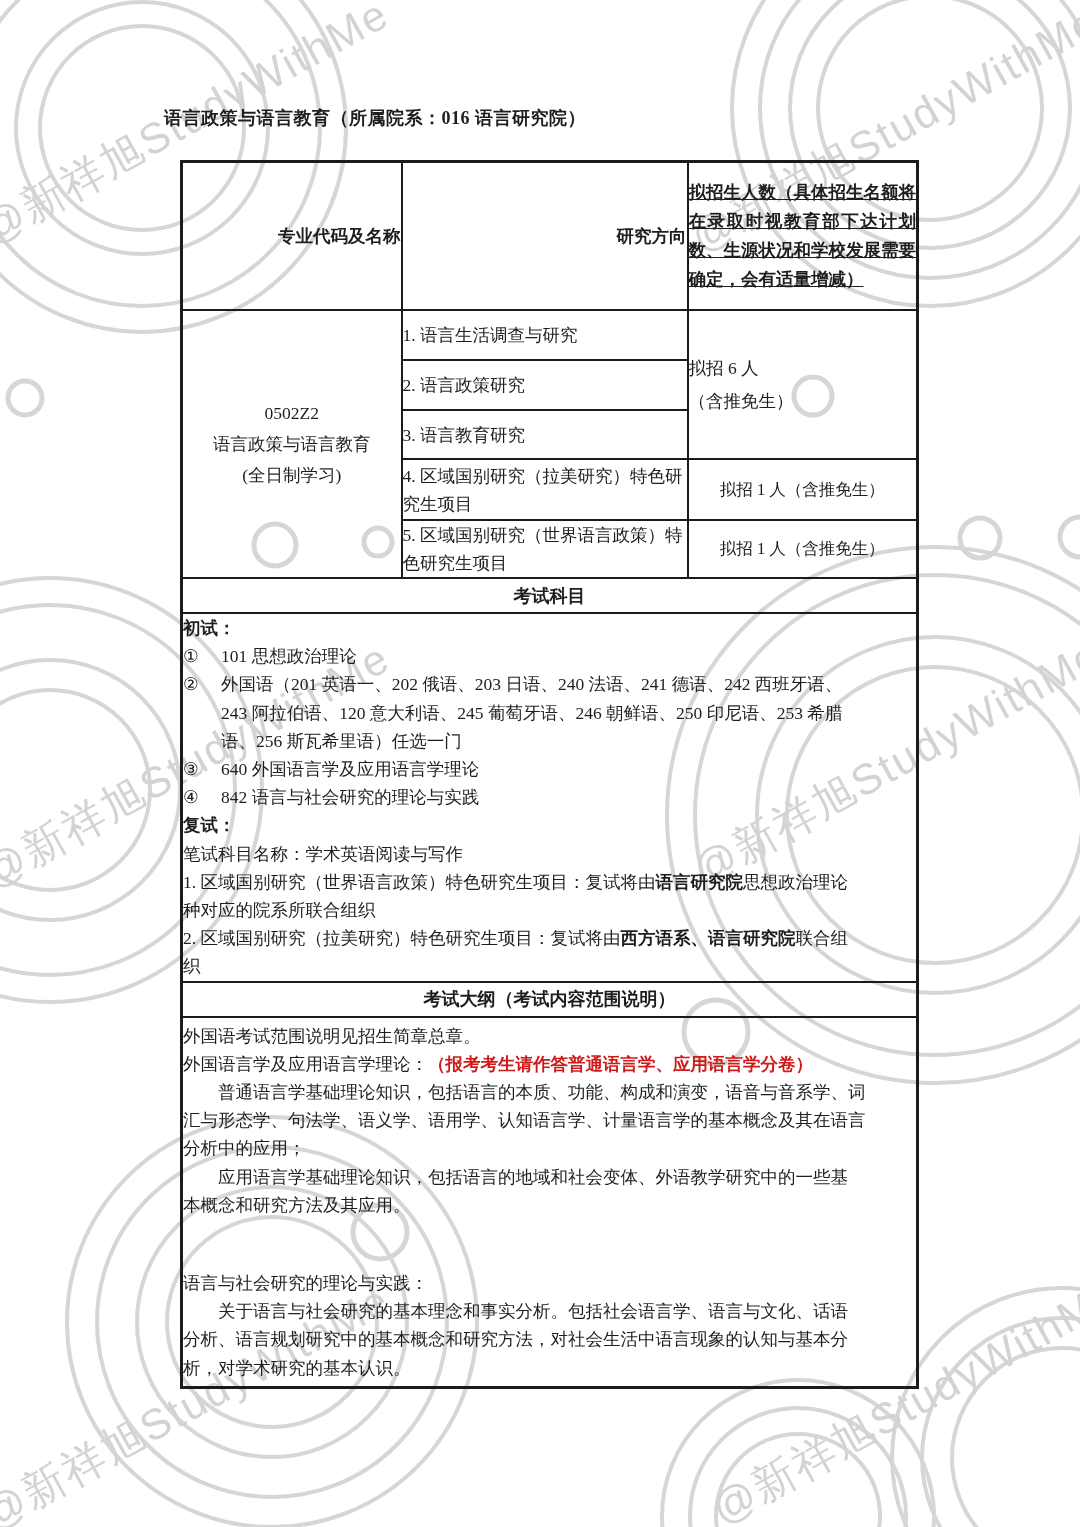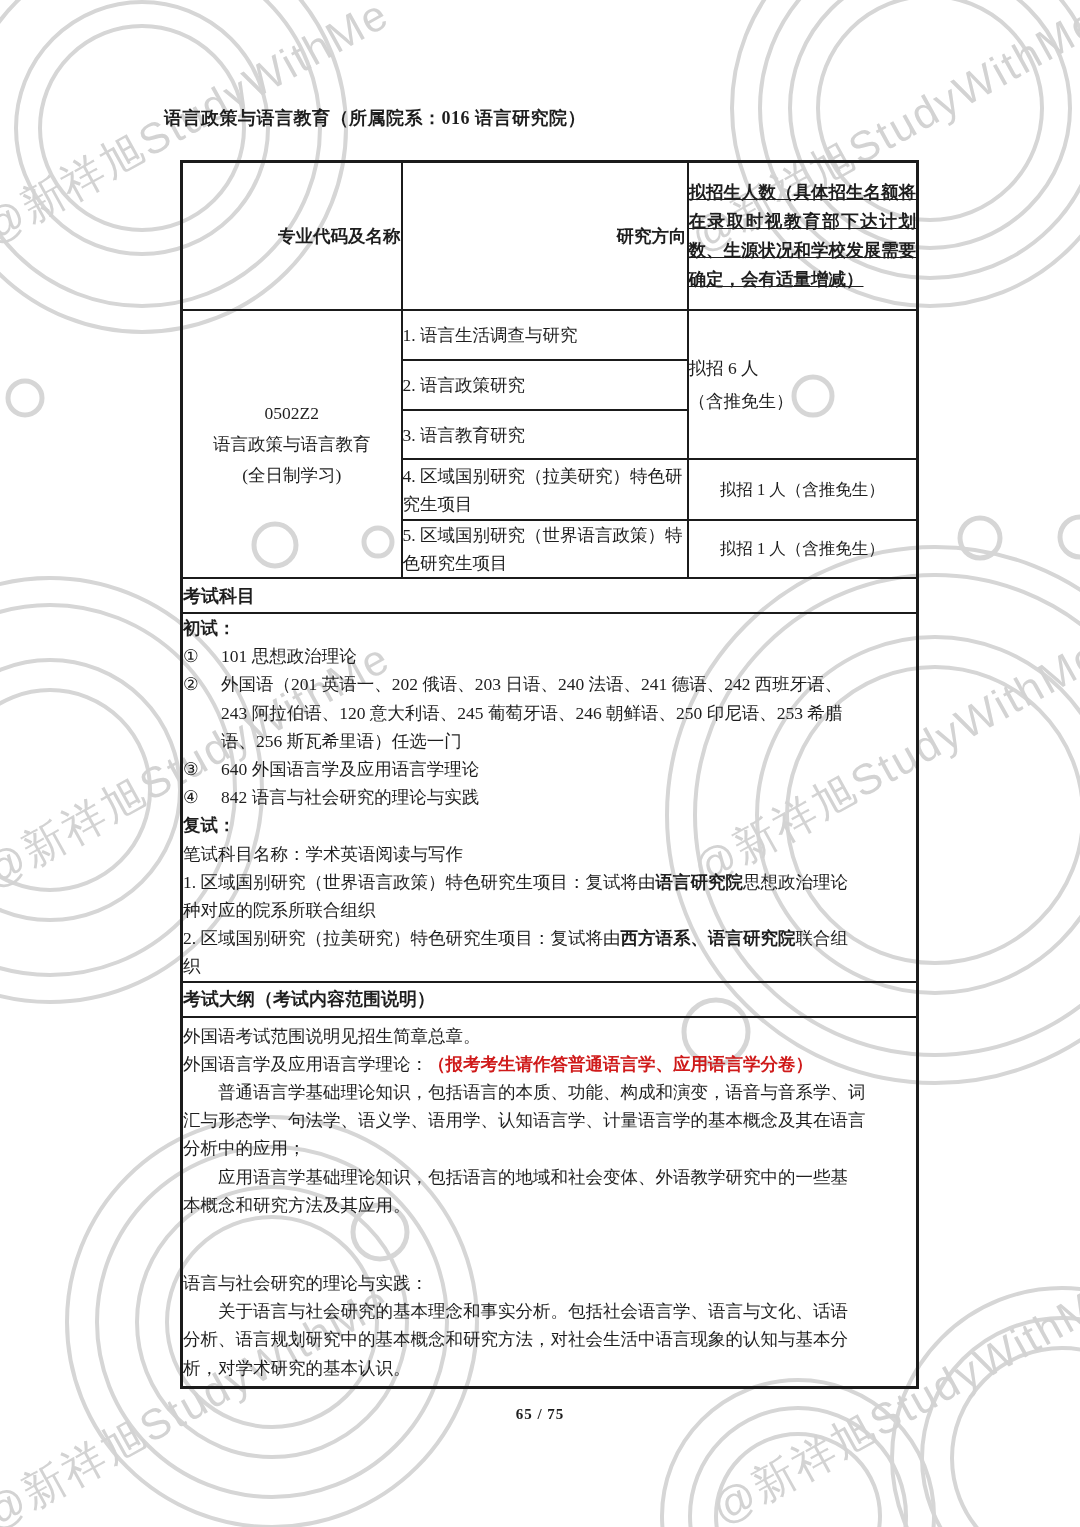--- a/index.html
+++ b/index.html
@@ -27,21 +27,21 @@
   table.adm td{border:2px solid #1b1b1b;padding:0;vertical-align:middle;}
   .th-cell{text-align:right;font-weight:bold;}
   .quota-head{
     font-weight:bold;text-align:justify;vertical-align:top;
     padding:5px 7px 0 9px;line-height:29px;text-decoration:underline;
   }
   .program-cell{text-align:center;line-height:31px;}
   .dir-cell{padding:4px 8px 4px 10px;line-height:28px;}
   .quota-main{text-align:left;line-height:33px;}
   .quota-small{text-align:center;font-size:16.5px;}
-  .sec-head{font-weight:bold;font-size:18px;}
+  .sec-head{text-align:center;font-weight:bold;font-size:18px;}
   .content-cell{vertical-align:top;padding:6px 9px 0 9px;line-height:28.2px;}
   .b{font-weight:bold;}
   .red{color:#cf1a1a;font-weight:bold;}
   .item{display:flex;}
   .inum{flex:0 0 38px;}
   .itext{flex:1;}
   .spacer{height:50px;}
   .page-footer{
     position:absolute;left:0;right:0;top:1406px;text-align:center;
     font-size:15px;font-weight:bold;letter-spacing:1px;
@@ -215,15 +215,14 @@
           <div class="spacer"></div>
           <div>语言与社会研究的理论与实践：</div>
           <div>　　关于语言与社会研究的基本理念和事实分析。包括社会语言学、语言与文化、话语</div>
           <div>分析、语言规划研究中的基本概念和研究方法，对社会生活中语言现象的认知与基本分</div>
           <div>析，对学术研究的基本认识。</div>
         </td>
       </tr>
     </tbody>
       </table>
 
-    <div class="page-footer">65 / 75</div>
   </div>
 </div>
 
 </body></html>

